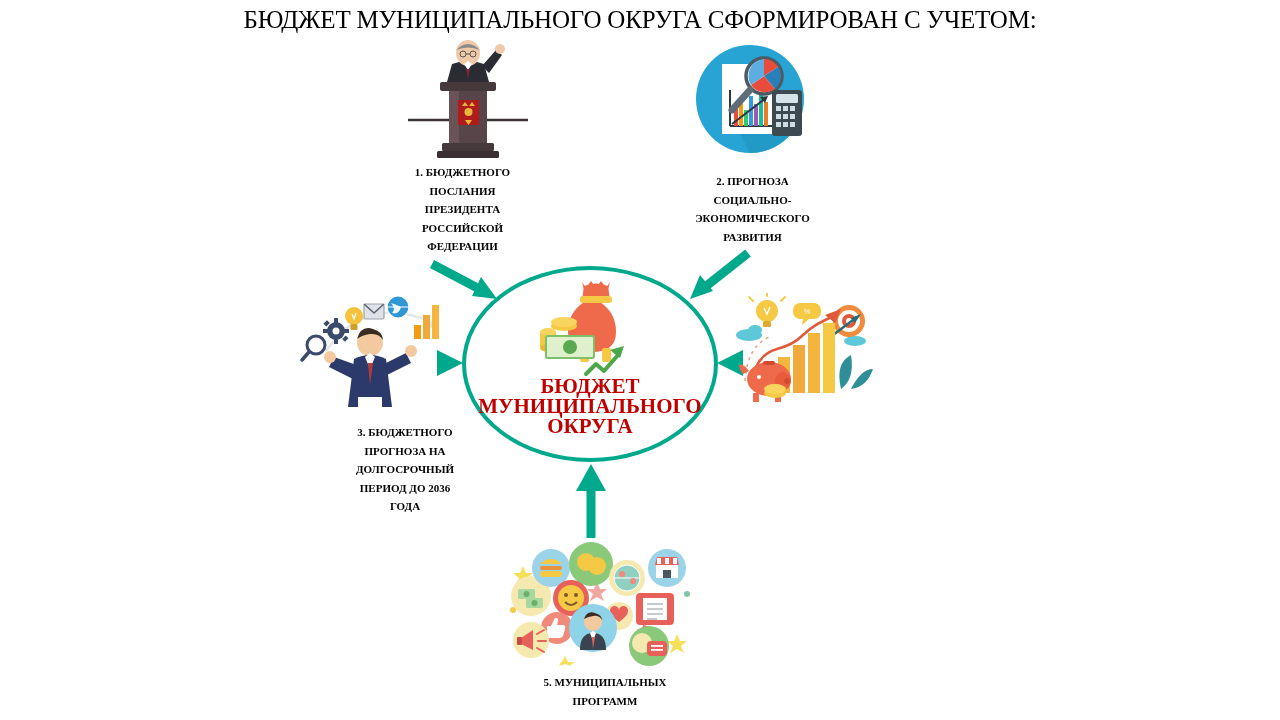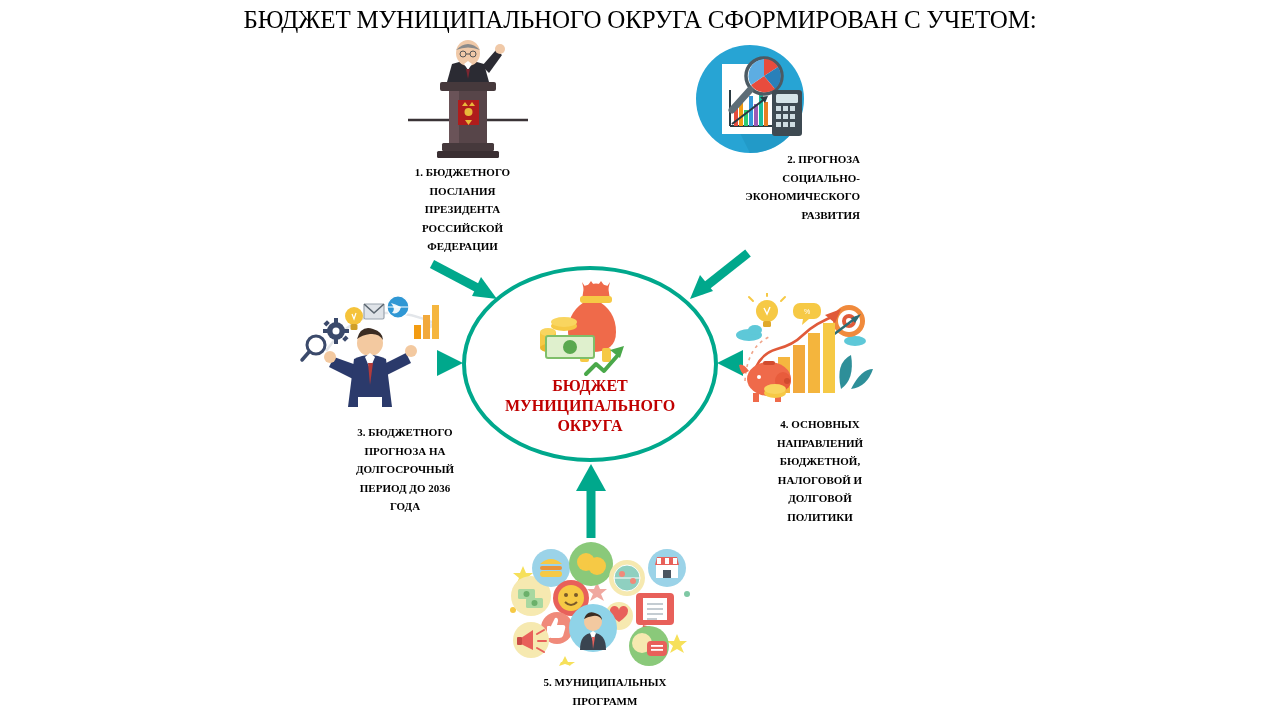--- a/index.html
+++ b/index.html
@@ -37,21 +37,21 @@
     text-align: center;
     font-family: "Liberation Serif", "DejaVu Serif", serif;
     font-weight: bold;
     font-size: 11px;
     line-height: 18.5px;
     color: #000000;
     white-space: pre-line;
   }
 
   #label-1 { left: 355px; top: 163px; width: 215px; }
-  #label-2 { left: 645px; top: 150px; width: 215px; text-align: right; }
+  #label-2 { left: 645px; top: 172px; width: 215px; }
   #label-3 { left: 300px; top: 423px; width: 210px; }
   #label-4 { left: 720px; top: 415px; width: 200px; }
   #label-5 { left: 465px; top: 673px; width: 280px; }
 
   
   .icon-box {
     position: absolute;
   }
   #icon-1 { left: 408px; top: 36px;  width: 120px; height: 125px; }
   #icon-2 { left: 688px; top: 44px;  width: 124px; height: 110px; }
@@ -83,21 +83,21 @@
     height: 104px;
   }
   #center-text {
     position: absolute;
     left: 0;
     top: 110px;
     width: 256px;
     text-align: center;
     font-family: "Liberation Serif", "DejaVu Serif", serif;
     font-weight: bold;
-    font-size: 16px;
+    font-size: 21px;
     line-height: 20px;
     color: #C00000;
     white-space: pre-line;
   }
 
   
   #arrows {
     position: absolute;
     left: 0;
     top: 0;
@@ -518,22 +518,16 @@
 ФЕДЕРАЦИИ</div>
   <div class="label" id="label-2">2. ПРОГНОЗА
 СОЦИАЛЬНО-
 ЭКОНОМИЧЕСКОГО
 РАЗВИТИЯ</div>
   <div class="label" id="label-3">3. БЮДЖЕТНОГО
 ПРОГНОЗА  НА
 ДОЛГОСРОЧНЫЙ
 ПЕРИОД ДО  2036
 ГОДА</div>
-  <div class="label" id="label-4">4. ОСНОВНЫХ
-НАПРАВЛЕНИЙ
-БЮДЖЕТНОЙ,
-НАЛОГОВОЙ  И
-ДОЛГОВОЙ
-ПОЛИТИКИ</div>
   <div class="label" id="label-5">5. МУНИЦИПАЛЬНЫХ
 ПРОГРАММ</div>
 
 </div>
 
 </body></html>

